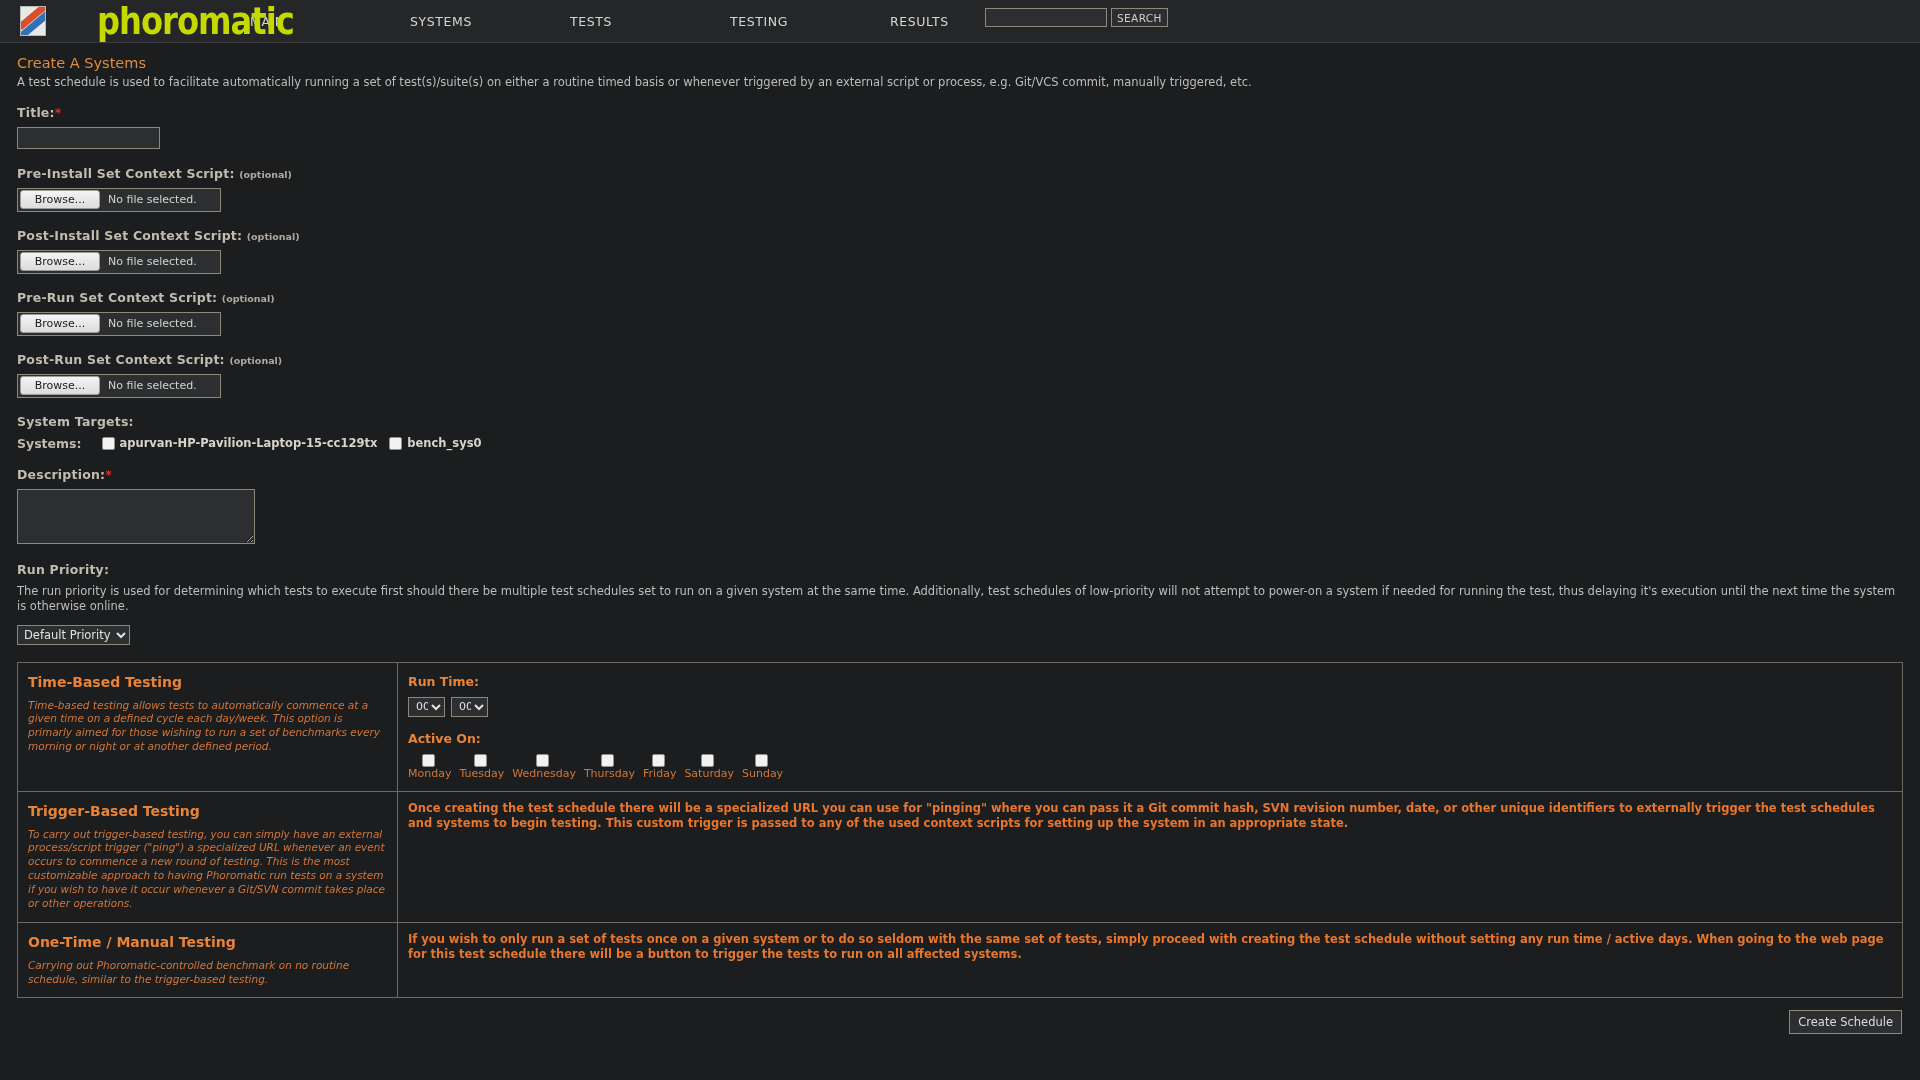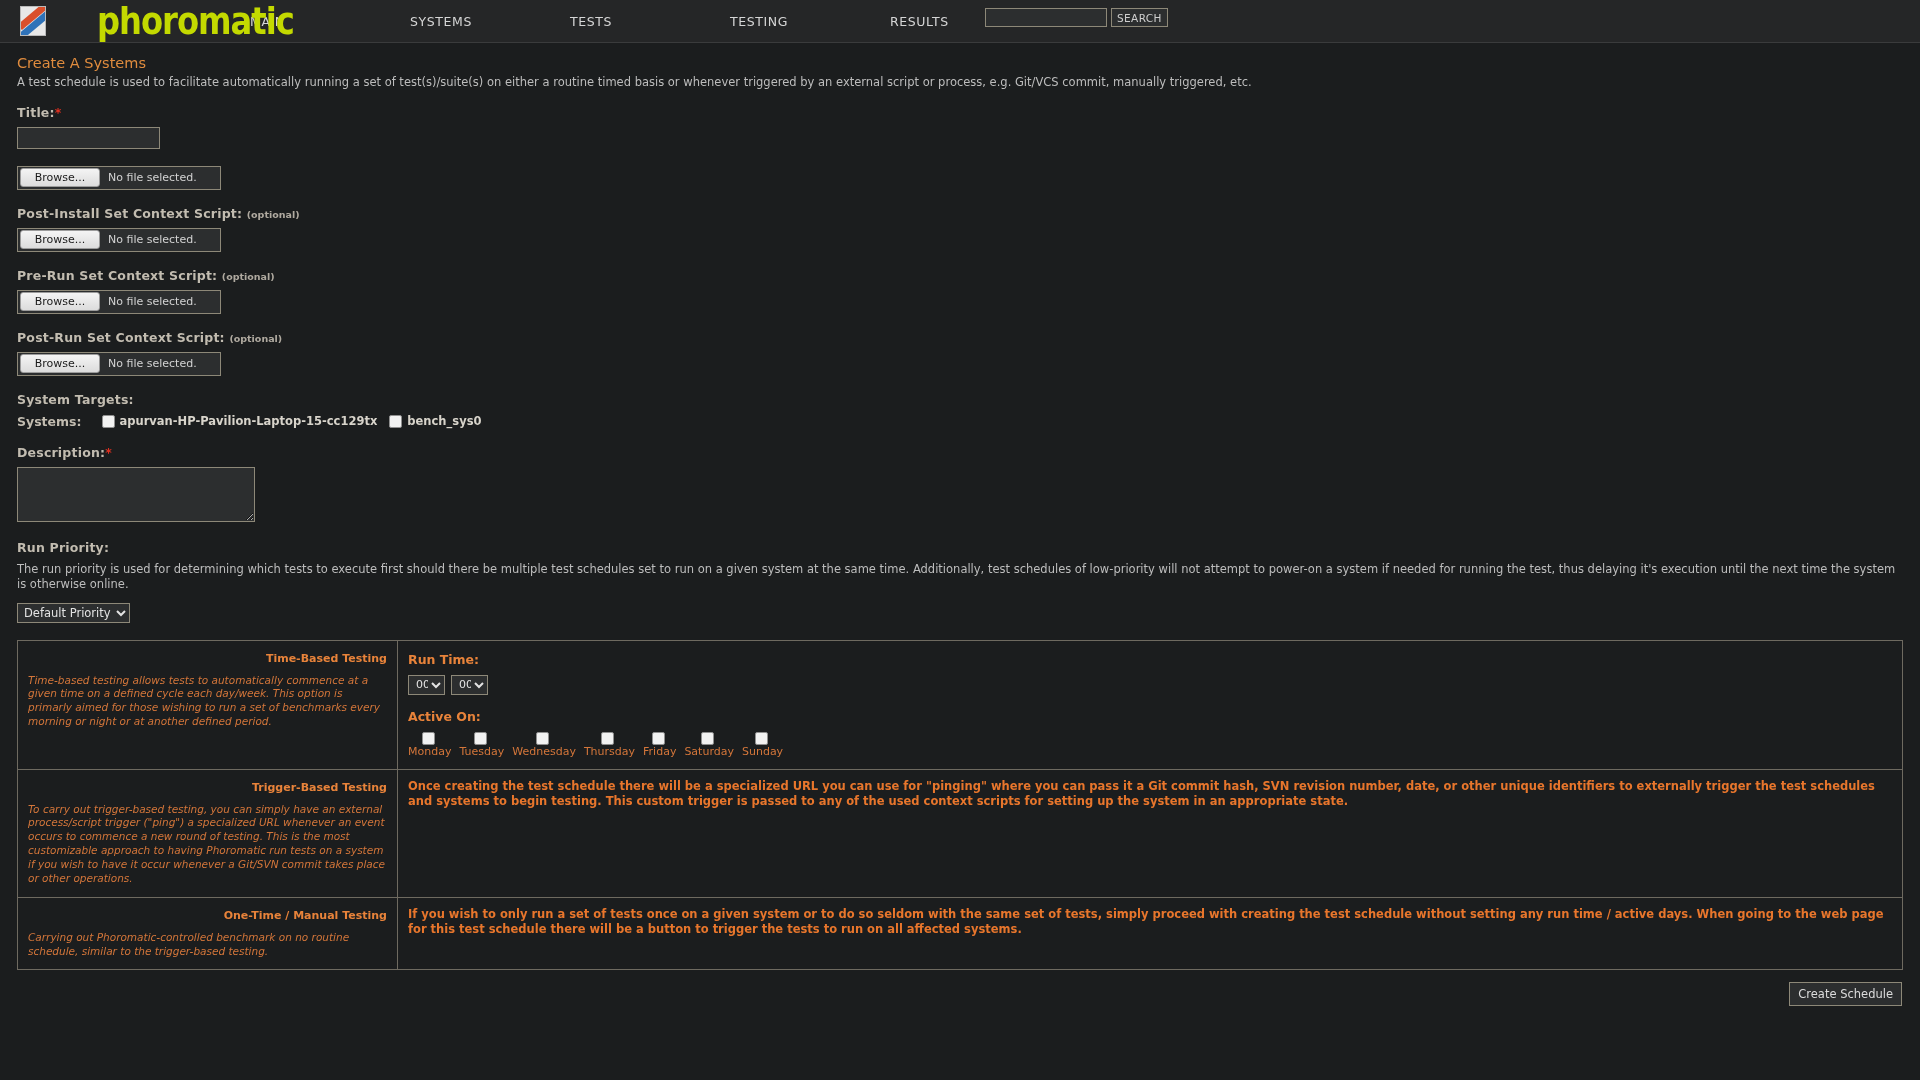--- a/index.html
+++ b/index.html
@@ -254,25 +254,24 @@
     table-layout: fixed;
   }
   table.modes td {
     border: 1px solid #6e6a60;
     vertical-align: top;
     padding: 9px 10px 11px 10px;
   }
   td.mode-left { width: 380px; }
   h2.mode-title {
     color: #e8833a;
-    font-size: 11px;
+    font-size: 14px;
     font-weight: bold;
     margin: 2px 0 9px 0;
     font-family: "DejaVu Sans", sans-serif;
-    text-align: right;
   }
   p.mode-desc {
     color: #d4763a;
     font-size: 10.5px;
     font-style: italic;
     line-height: 1.32;
     margin: 0;
   }
   .right-pad { padding: 9px 10px 11px 10px; }
   h3.sub-title {
@@ -362,20 +361,24 @@
   <h1 class="page-title">Create A Systems</h1>
   <p class="intro">A test schedule is used to facilitate automatically running a set of test(s)/suite(s) on either a routine timed basis or whenever triggered by an external script or process, e.g. Git/VCS commit, manually triggered, etc.</p>
 
   
   <div class="field-label">
     <span>Title:</span><span class="req">*</span>
   </div>
   <input class="text-input" type="text" style="">
 
   
+  <div class="field-label">
+    <span>Pre-Install Set Context Script:</span>
+    <span class="optional">(optional)</span>
+  </div>
   <div class="file-row">
     <button class="browse-btn">Browse...</button>
     <span class="file-none">No file selected.</span>
   </div>
 
   
   <div class="field-label">
     <span>Post-Install Set Context Script:</span>
     <span class="optional">(optional)</span>
   </div>

